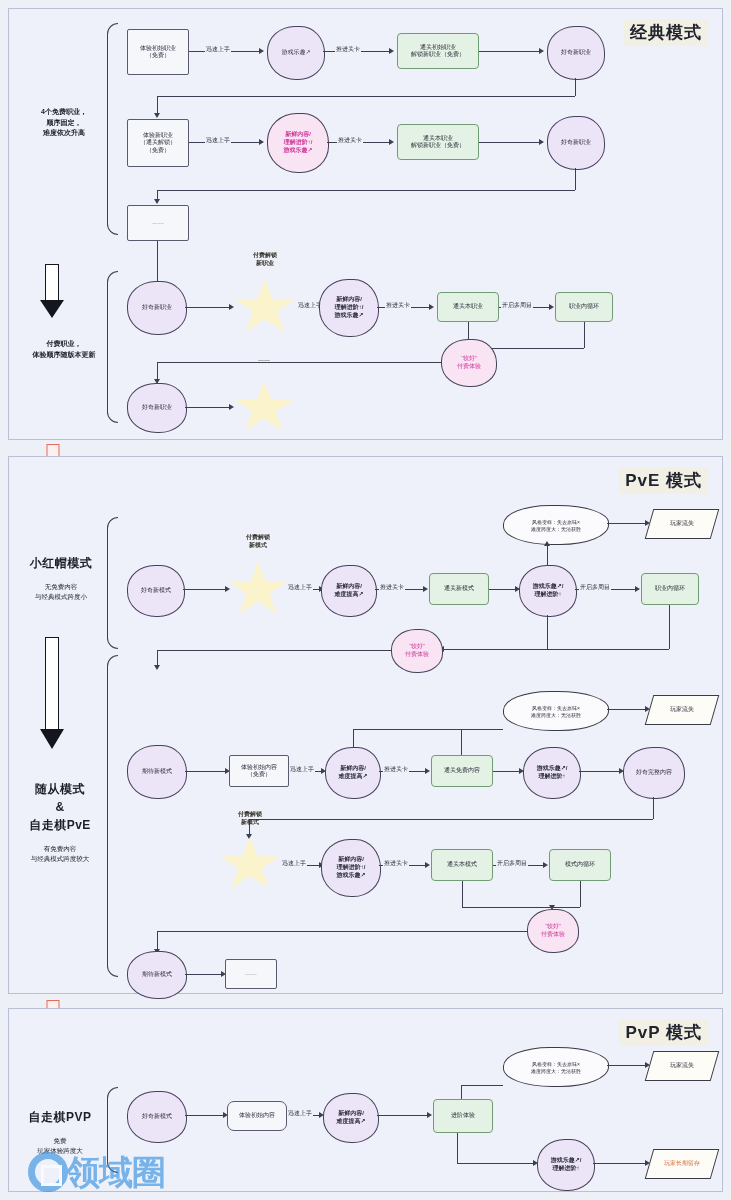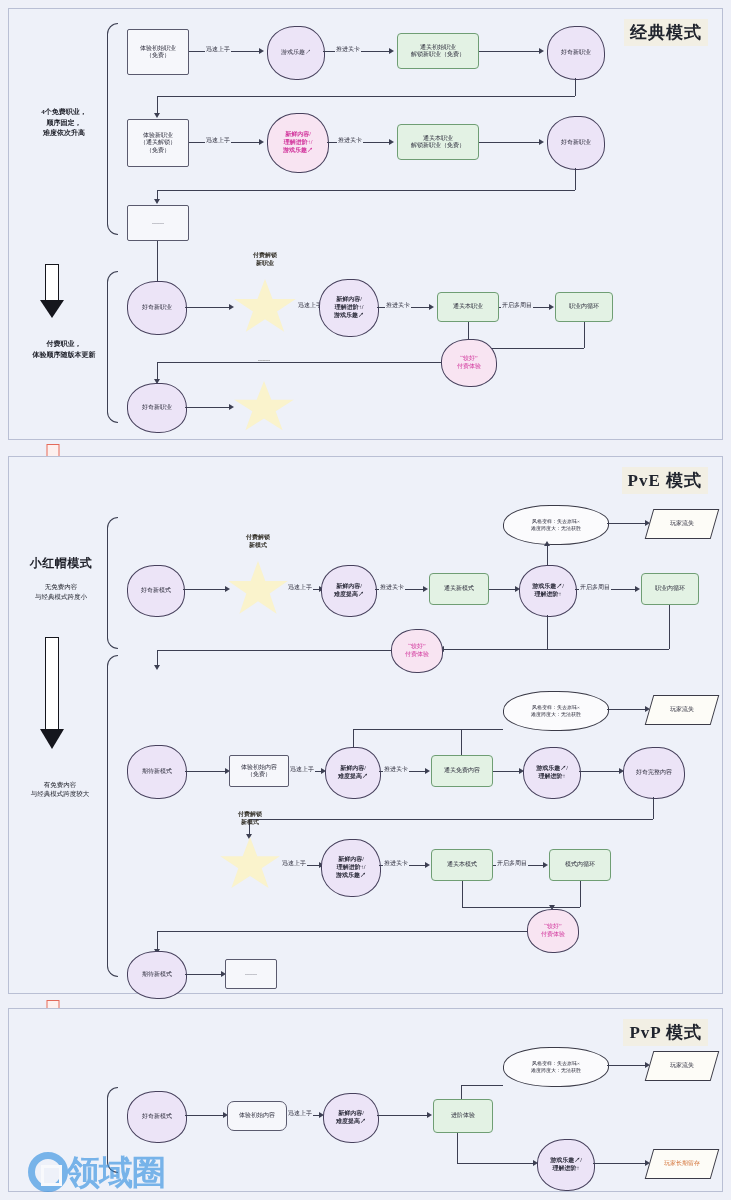--- a/index.html
+++ b/index.html
@@ -8,21 +8,20 @@
     width:731px;height:1200px;
     background:#eef0f8;
     font-family:"Liberation Sans","DejaVu Sans",sans-serif;
     position:relative;overflow:hidden;
   }
   .panel{
     position:absolute;left:8px;right:8px;
     background:#eef1f9;
     border:1.5px solid #b9bfd4;
     box-sizing:border-box;
-    font-family:Liberation Serif, serif;
   }
   #panel-classic{top:8px;height:432px;}
   #panel-pve{top:456px;height:538px;}
   #panel-pvp{top:1008px;height:184px;}
 
   .panel-title{
     position:absolute;right:14px;top:10px;
     font-size:17px;font-weight:bold;color:#20242e;
     background:#f2efe4;padding:2px 6px;letter-spacing:1px;
   }
@@ -289,20 +288,23 @@
 
   <div class="brace" style="left:98px;top:60px;height:130px;"></div>
   <div class="side-label" style="left:6px;top:86px;width:92px;">
     <span class="big">小红帽模式</span>
     <span class="sub">无免费内容
 与经典模式跨度小</span>
   </div>
 
   <div class="brace" style="left:98px;top:198px;height:320px;"></div>
   <div class="side-label" style="left:4px;top:312px;width:94px;">
+    <span class="big">随从模式
+&amp;
+自走棋PvE</span>
     <span class="sub">有免费内容
 与经典模式跨度较大</span>
   </div>
 
   <div class="bigarrow" style="left:30px;top:180px;width:26px;height:116px;">
     <div class="shaft" style="top:0;width:12px;height:96px;"></div>
     <div class="head" style="top:92px;border-left:12px solid transparent;border-right:12px solid transparent;border-top:20px solid #15161d;"></div>
   </div>
 
   <div class="cloud cloud-white" style="left:494px;top:48px;width:104px;height:38px;">
@@ -469,20 +471,25 @@
 
 <div class="bigarrow redarrow" style="left:38px;top:1000px;width:30px;height:56px;">
   <div class="shaft" style="top:0;width:11px;height:36px;"></div>
   <div class="head" style="top:32px;border-left:12px solid transparent;border-right:12px solid transparent;border-top:18px solid #e46a5a;"></div>
 </div>
 
 <div class="panel" id="panel-pvp">
   <div class="panel-title">PvP 模式</div>
 
   <div class="brace" style="left:98px;top:78px;height:84px;"></div>
+  <div class="side-label" style="left:4px;top:88px;width:94px;">
+    <span class="big">自走棋PVP</span>
+    <span class="sub">免费
+玩家体验跨度大</span>
+  </div>
 
   <div class="cloud cloud-white" style="left:494px;top:38px;width:104px;height:38px;">
     <div class="cloud-lbl" style="font-size:5px;">风格变样：失去原味×
 难度跨度大：无法获胜</div>
   </div>
   <div class="edge eh" style="left:598px;top:56px;width:40px;"></div>
   <div class="arrow" style="left:636px;top:53px;"></div>
   <div class="node para" style="left:640px;top:42px;width:66px;height:30px;">
     <span>玩家流失</span>
   </div>

